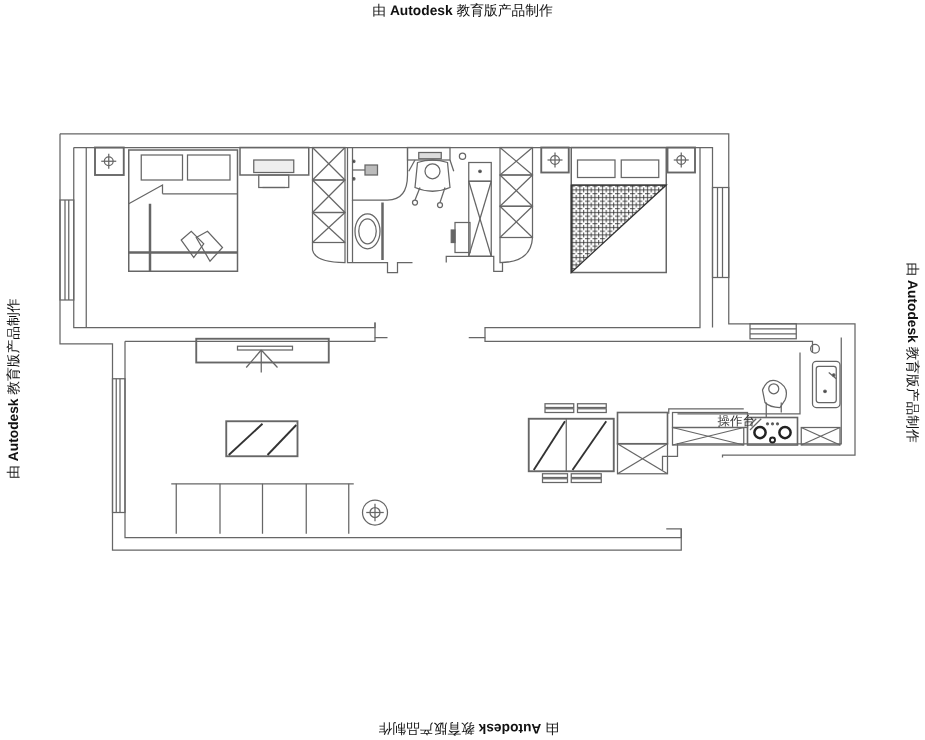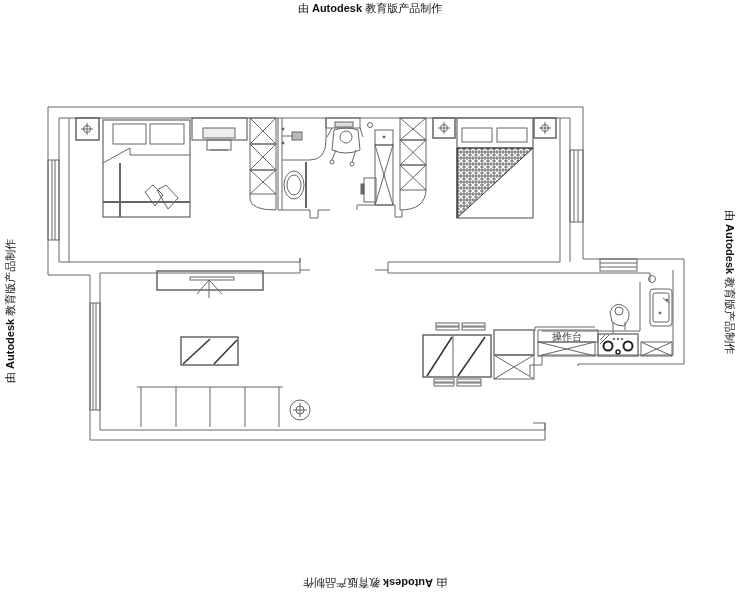--- a/index.html
+++ b/index.html
@@ -4,21 +4,21 @@
   <style>
     html, body { margin: 0; padding: 0; background: #ffffff; }
     body { width: 740px; height: 592px; position: relative; overflow: hidden; font-family: "DejaVu Sans", sans-serif; }
     .wm { position: absolute; font-family: "Liberation Sans", sans-serif; font-size: 11px; color: #111; white-space: nowrap; }
     .wm b { font-weight: bold; }
     .wm-top { left: 0; width: 740px; top: 1px; text-align: center; }
     .wm-bottom { left: 280px; top: 575px; transform: rotate(180deg); width: 190px; text-align: center; }
     .wm-left { left: 3px; top: 303px; transform-origin: 0 0; transform: rotate(-90deg) translate(-80px, 0); width: 170px; }
     .wm-right { left: 737px; top: 210px; transform-origin: 0 0; transform: rotate(90deg); width: 170px; }
     svg#plan { position: absolute; left: 0; top: 0; }
-    .label-counter { position: absolute; left: 552px; top: 330px; font-size: 10px; color: #333; font-family: "DejaVu Serif", serif; }
+    .label-counter { position: absolute; left: 574px; top: 330px; font-size: 10px; color: #333; font-family: "DejaVu Serif", serif; }
   </style>
 </head>
 <body>
 
 <div class="wm wm-top">
   <span>由</span> <b>Autodesk</b> <span>教育版产品制作</span>
 </div>
 <div class="wm wm-bottom">
   <span>由</span> <b>Autodesk</b> <span>教育版产品制作</span>
 </div>

